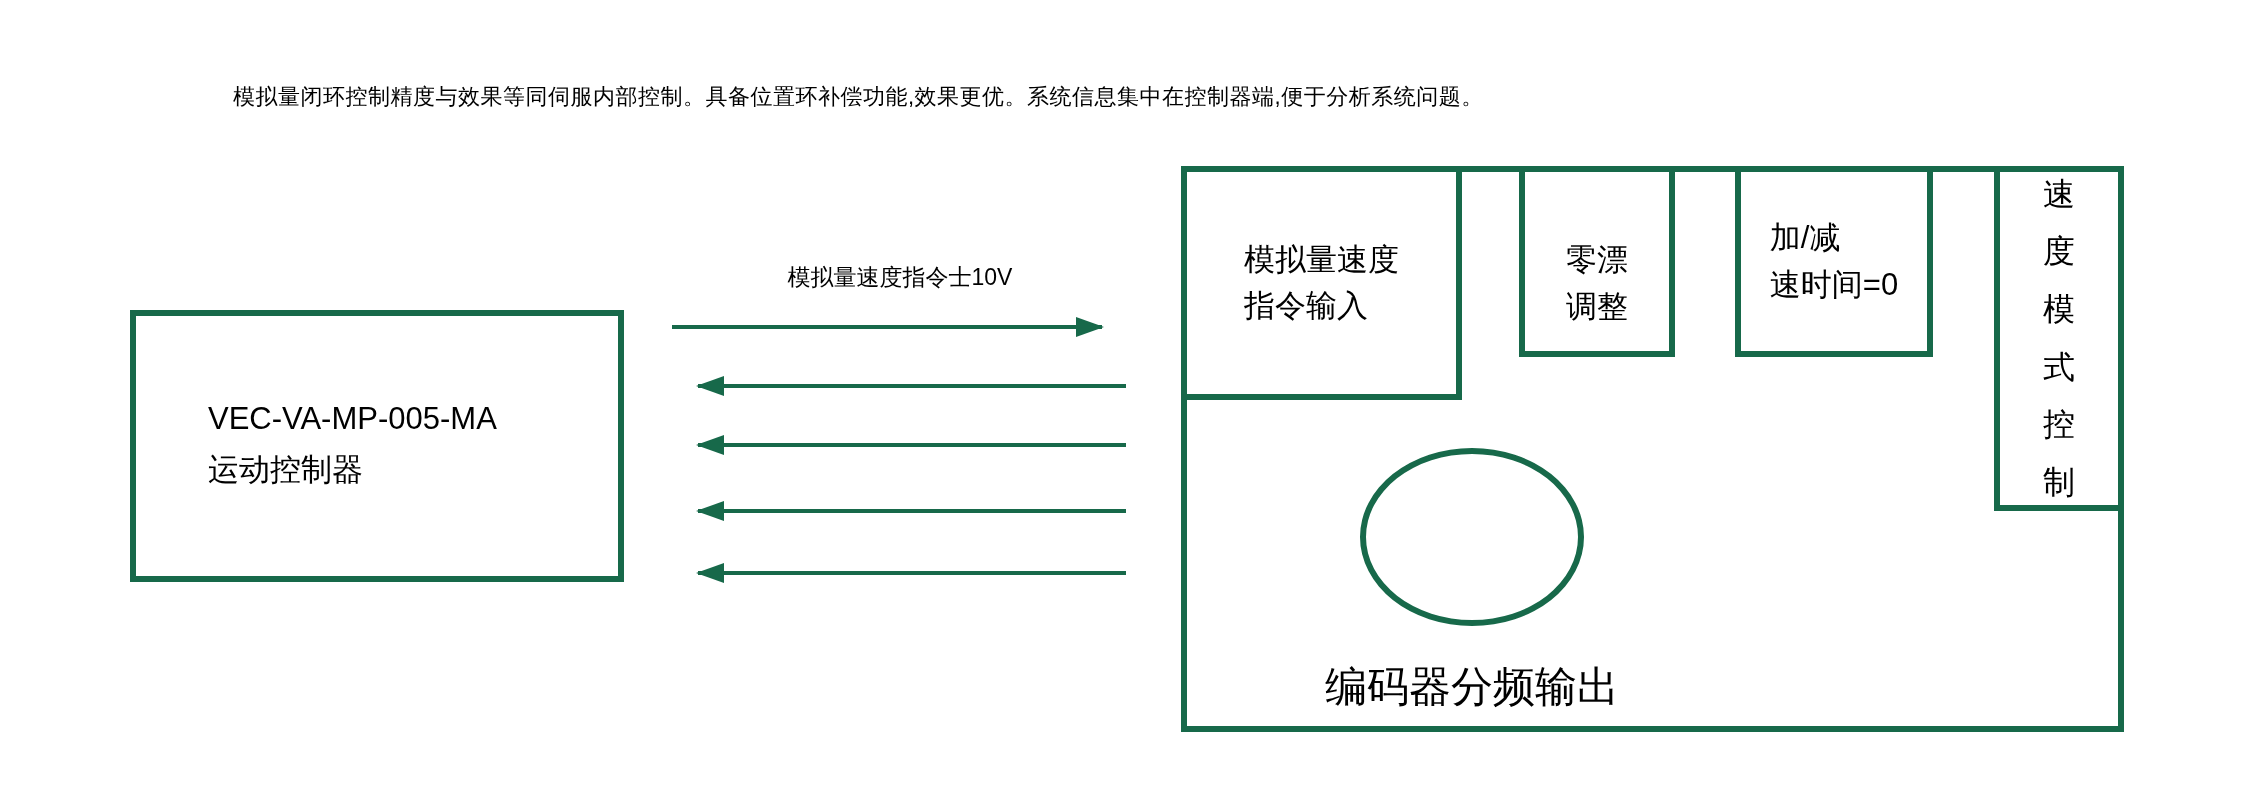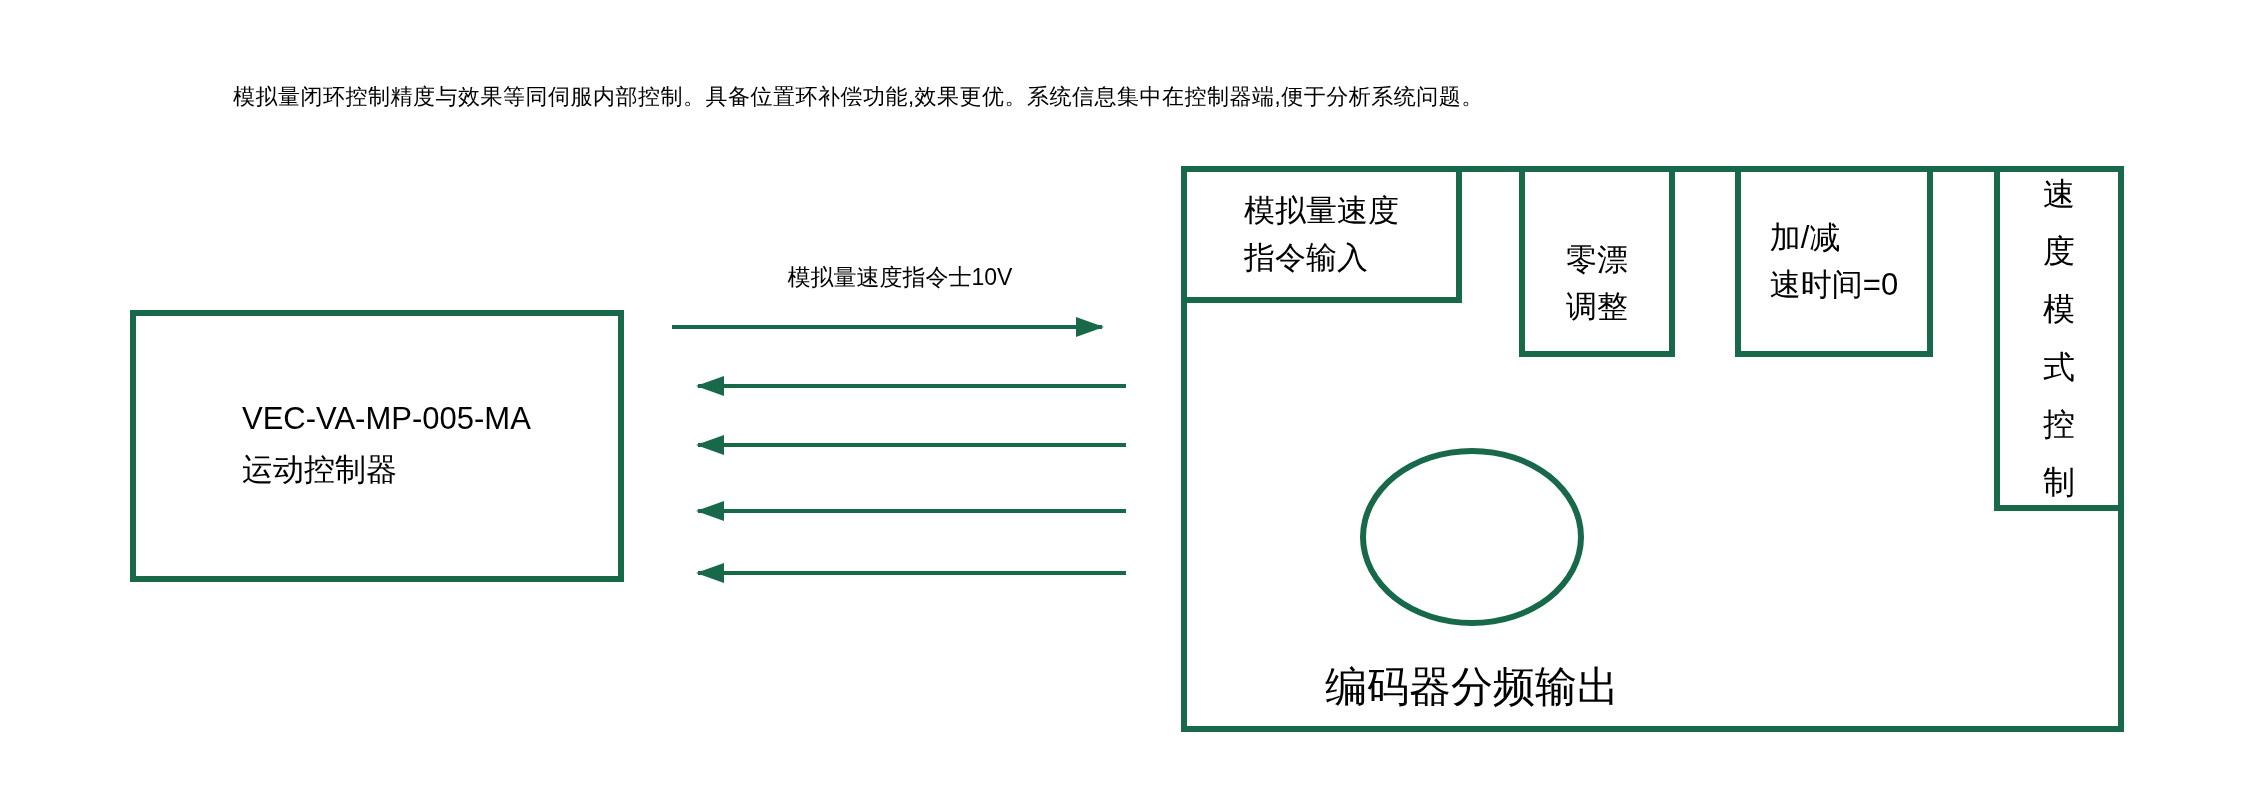--- a/index.html
+++ b/index.html
@@ -32,21 +32,21 @@
     position: absolute;
     left: 130px;
     top: 310px;
     width: 494px;
     height: 272px;
     border: 6px solid var(--accent);
     display: flex;
     flex-direction: column;
     justify-content: center;
     align-items: flex-start;
-    padding-left: 106px;
+    padding-left: 72px;
     gap: 12px;
     font-size: 31px;
     background: var(--bg);
   }
   .signal-label {
     position: absolute;
     left: 700px;
     top: 262px;
     width: 400px;
     text-align: center;
@@ -77,21 +77,21 @@
   .sub-box {
     position: absolute;
     border: 6px solid var(--accent);
     background: var(--bg);
     display: flex;
     align-items: center;
     justify-content: center;
     font-size: 31px;
     line-height: 1.5;
   }
-  .box-analog  { left: -6px;  top: -6px; width: 281px; height: 137px; }
+  .box-analog  { left: -6px;  top: -6px; width: 281px; height: 234px; }
   .box-zero    { left: 332px; top: -6px; width: 156px; height: 191px; text-align: center; }
   .box-accel   { left: 548px; top: -6px; width: 198px; height: 191px; }
   .box-speedmode { left: 807px; top: -6px; width: 130px; height: 345px; }
   .sub-box .lines { text-align: left; }
   .box-zero .lines { text-align: center; margin-top: 44px; }
   .vertical-text {
     width: 1.1em;
     word-break: break-all;
     line-height: 1.8;
     text-align: center;

